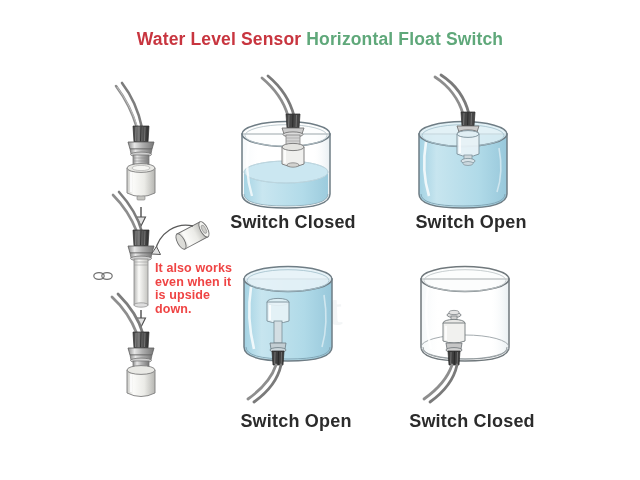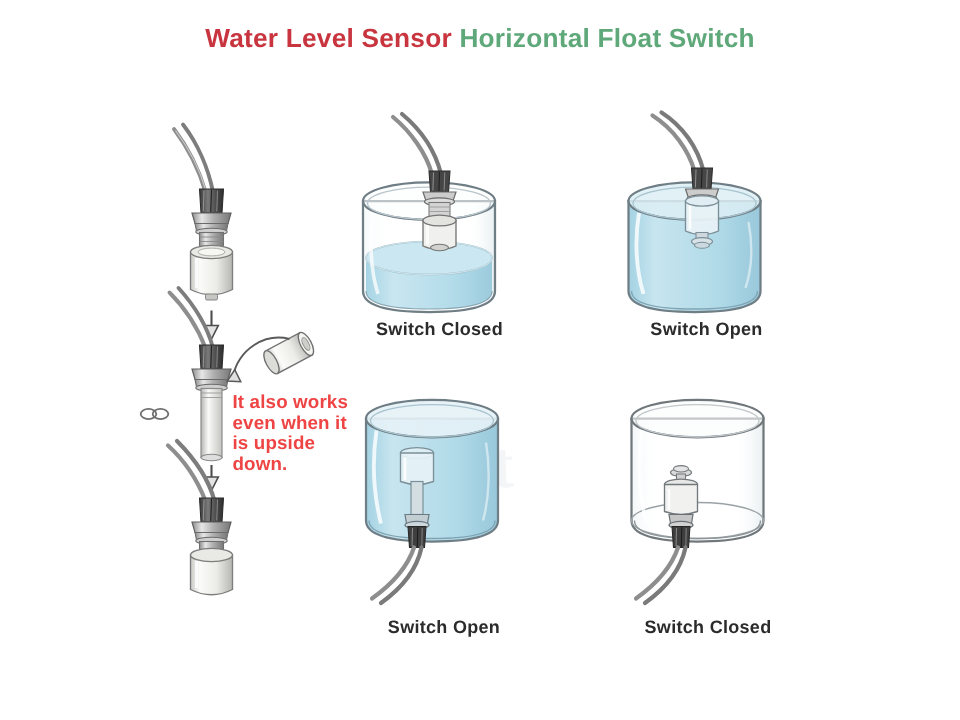--- a/index.html
+++ b/index.html
@@ -12,21 +12,21 @@
     position: relative;
     width: 640px;
     height: 480px;
     background: #ffffff;
     overflow: hidden;
     font-family: "Liberation Sans", sans-serif;
   }
   
   .title {
     position: absolute;
-    top: 15px;
+    top: 29px;
     left: 0;
     width: 640px;
     text-align: center;
     font-size: 17.5px;
     font-weight: bold;
     letter-spacing: 0.15px;
     white-space: nowrap;
   }
   .title .part-a { color: #c8353f; }
   .title .part-b { color: #5fa87a; }
@@ -42,21 +42,21 @@
     letter-spacing: 2px;
     transform: rotate(-2deg);
     user-select: none;
     pointer-events: none;
     font-family: "Liberation Serif", serif;
   }
 
   
   .caption {
     position: absolute;
-    font-size: 12px;
+    font-size: 18px;
     font-weight: bold;
     color: #2b2b2b;
     letter-spacing: 0.2px;
     white-space: nowrap;
     text-align: center;
   }
 
   
   .note {
     position: absolute;

